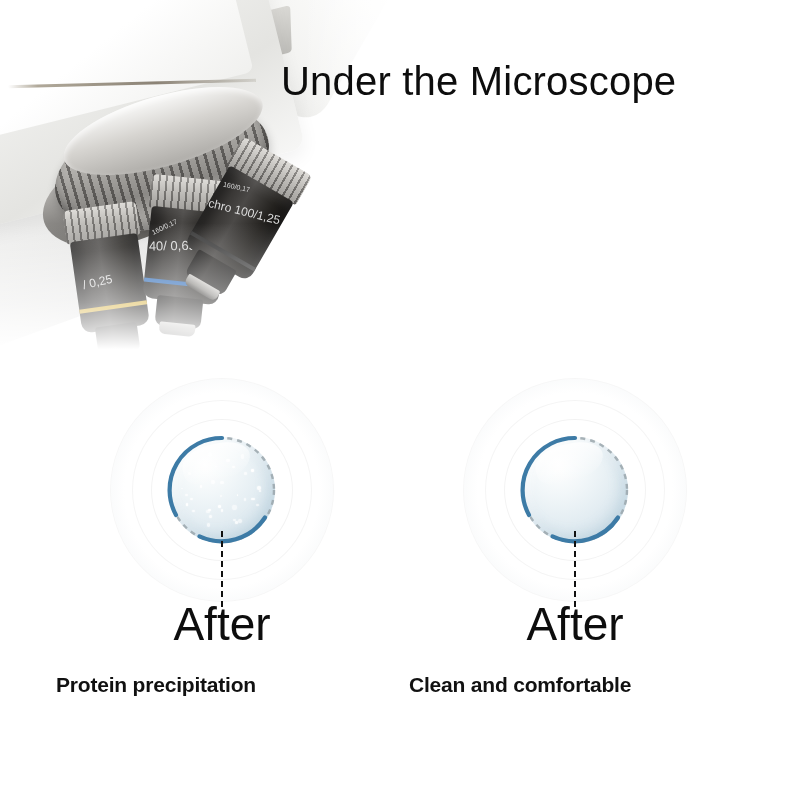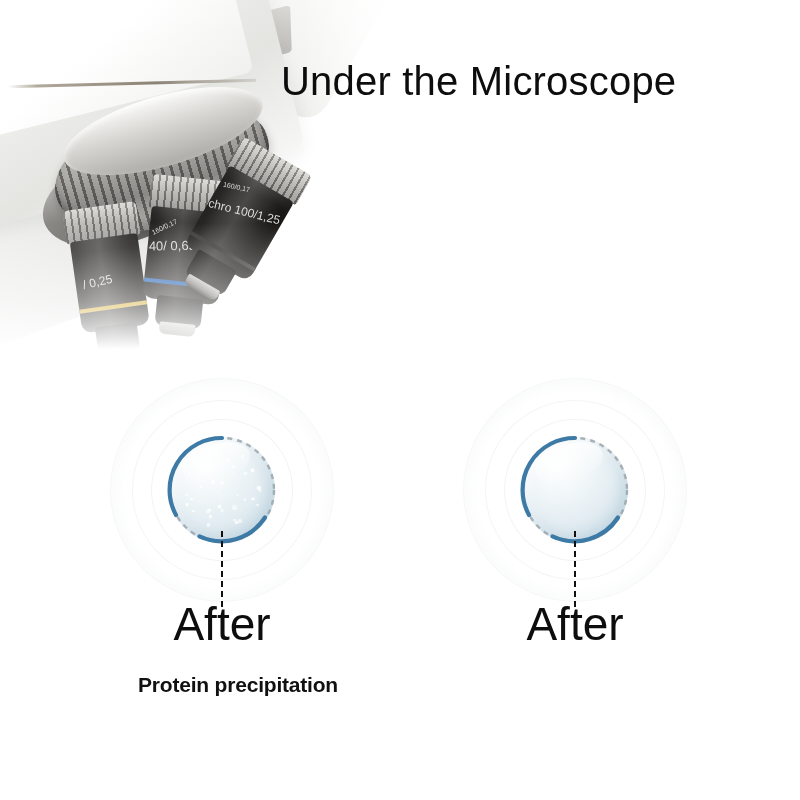--- a/index.html
+++ b/index.html
@@ -308,24 +308,23 @@
     top: 216px;
     width: 100%;
     text-align: center;
     font-size: 46px;
     font-weight: 400;
     color: #0d0d0d;
     line-height: 1;
   }
   .lens-caption {
     position: absolute;
-    left: 16px;
+    left: 4px;
     top: 288px;
     width: 100%;
-    text-align: center;
     font-size: 21px;
     font-weight: 700;
     color: #111111;
     letter-spacing: -0.2px;
   }
 </style>
 </head>
 <body>
 
 <div id="stage">
@@ -442,15 +441,16 @@
       <div class="lens-sheen"></div>
       <svg class="lens-svg" viewBox="0 0 112 112">
         <circle cx="56" cy="56" r="52" fill="none" stroke="#9aa6ab" stroke-width="2.4" stroke-dasharray="5 5" opacity="0.85"></circle>
         <path d="M 56 4 A 52 52 0 0 0 10.0 81.0" fill="none" stroke="#3d7ba6" stroke-width="4.2" stroke-linecap="round"></path>
         <path d="M 99.0 83.5 A 52 52 0 0 1 33.5 102.4" fill="none" stroke="#3d7ba6" stroke-width="4.2" stroke-linecap="round"></path>
       </svg>
     </div>
 
     <div class="leader"></div>
     <div class="lens-heading">After</div>
+    <div class="lens-caption">Clean and comfortable</div>
   </div>
 
 </div>
 
 </body></html>

